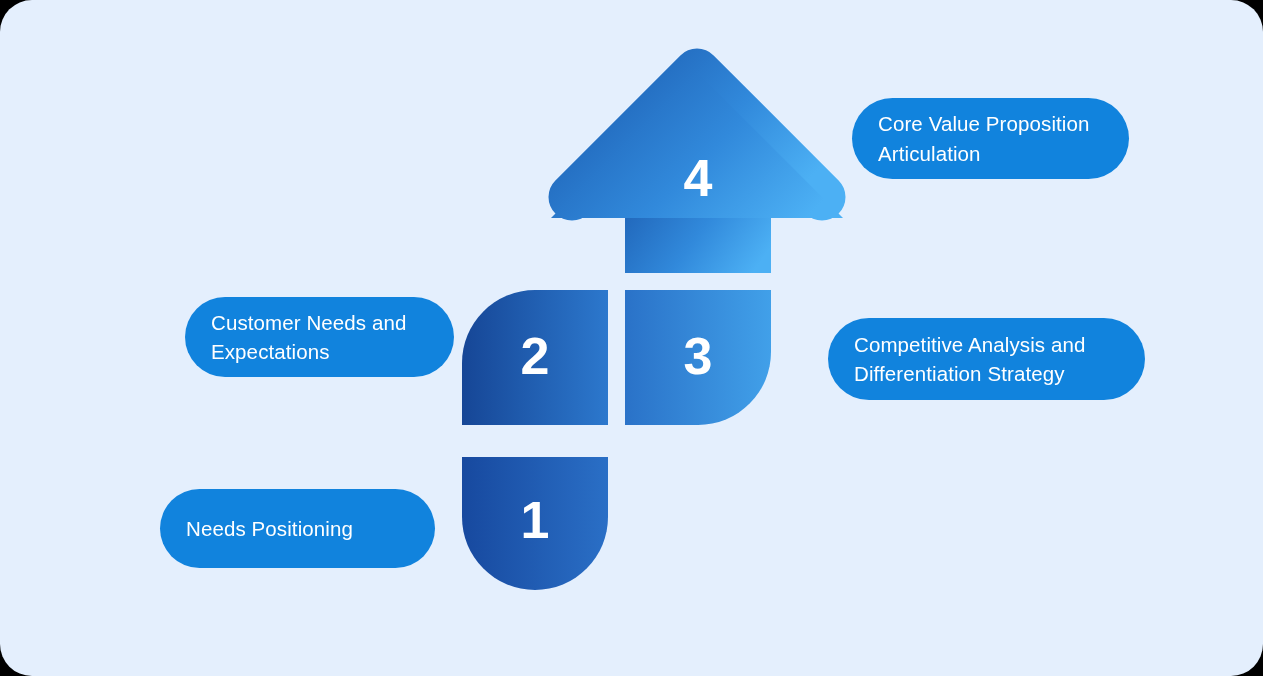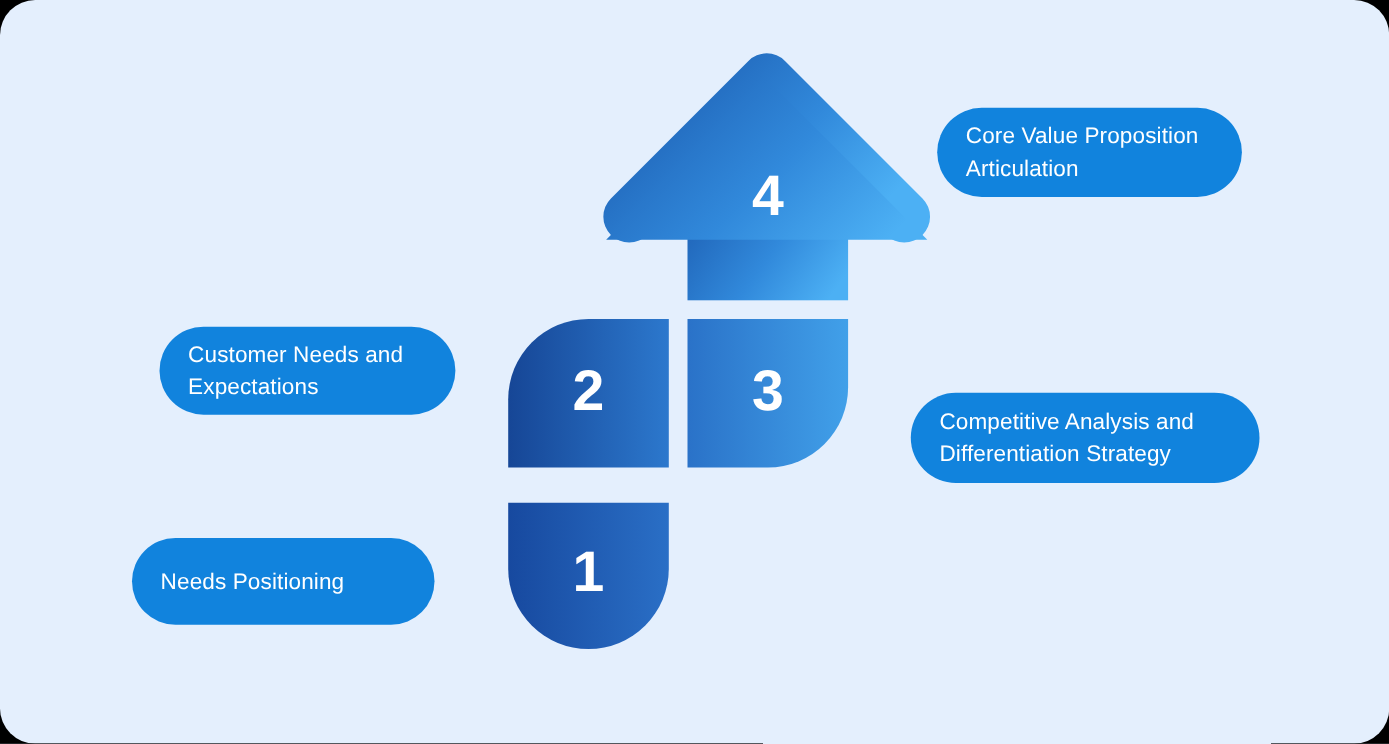--- a/index.html
+++ b/index.html
@@ -52,21 +52,21 @@
     font-size: 20.5px;
     line-height: 1.42;
     font-weight: normal;
     padding: 0 26px;
     letter-spacing: 0.1px;
   }
   .pill-text {
     display: block;
     white-space: pre-line;
   }
-  .pill-left { justify-content: flex-start; }
+  .pill-left { justify-content: flex-start; margin-left: 40px; }
   .pill-right { justify-content: flex-start; }
 
   
   #pill-core-value      { left: 852px; top: 98px;  width: 277px; height: 81px; }
   #pill-competitive     { left: 828px; top: 318px; width: 317px; height: 82px; }
   #pill-customer-needs  { left: 145px; top: 297px; width: 269px; height: 80px; }
   #pill-market-position { left: 120px; top: 489px; width: 275px; height: 79px; }
 
   #num-1 { left: 462px; top: 494px; width: 146px; }
   #num-2 { left: 462px; top: 330px; width: 146px; }
@@ -120,21 +120,21 @@
   <div class="step-number" id="num-1" style="color: rgb(255, 255, 255);">1</div>
   <div class="step-number" id="num-2" style="color: rgb(255, 255, 255);">2</div>
   <div class="step-number" id="num-3" style="color: rgb(255, 255, 255);">3</div>
   <div class="step-number" id="num-4" style="color: rgb(255, 255, 255);">4</div>
 
   <div class="pill pill-right" id="pill-core-value" style="background: rgb(17, 131, 221); color: rgb(255, 255, 255);">
     <span class="pill-text">Core Value Proposition
 Articulation</span>
   </div>
 
-  <div class="pill pill-right" id="pill-competitive" style="background: rgb(17, 131, 221); color: rgb(255, 255, 255); margin-top: 39px;">
+  <div class="pill pill-right" id="pill-competitive" style="background: rgb(17, 131, 221); color: rgb(255, 255, 255);">
     <span class="pill-text">Competitive Analysis and
 Differentiation Strategy</span>
   </div>
 
   <div class="pill pill-left" id="pill-customer-needs" style="background: rgb(17, 131, 221); color: rgb(255, 255, 255);">
     <span class="pill-text">Customer Needs and
 Expectations</span>
   </div>
 
   <div class="pill pill-left" id="pill-market-position" style="background: rgb(17, 131, 221); color: rgb(255, 255, 255);">

